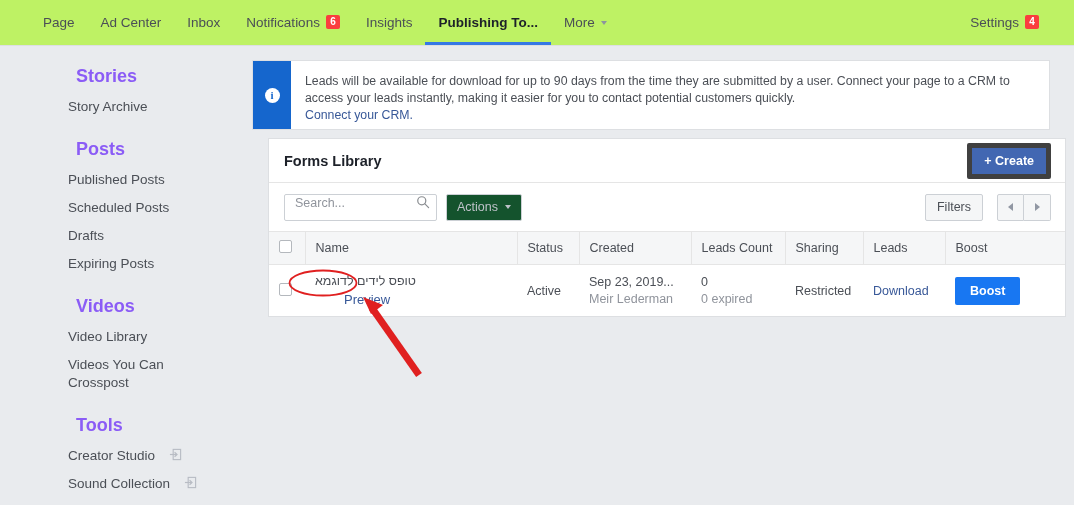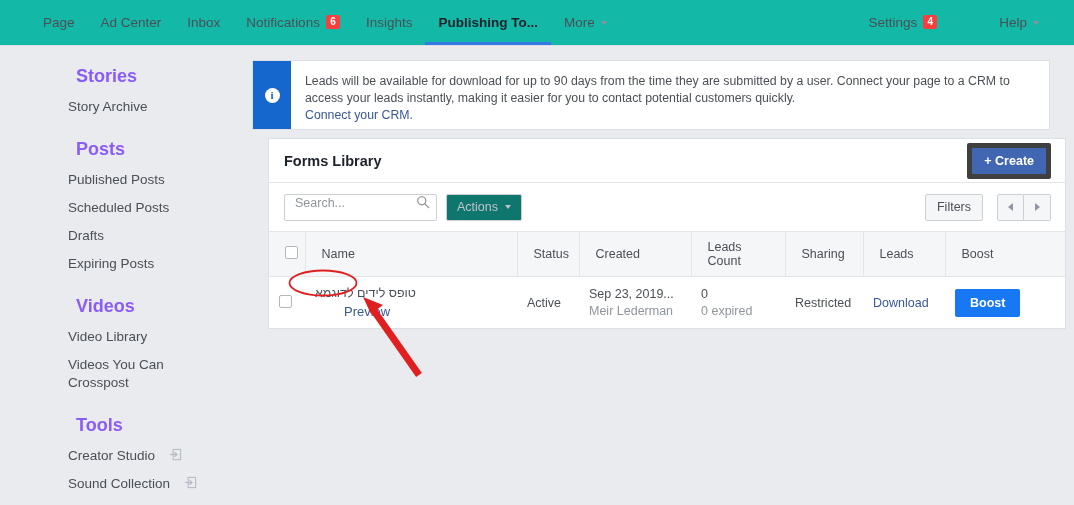--- a/index.html
+++ b/index.html
@@ -9,21 +9,21 @@
     overflow: hidden;
     background: #e9ebee;
     font-family: "Liberation Sans", sans-serif;
     -webkit-font-smoothing: antialiased;
   }
 
   
   #topnav {
     position: absolute; top: 0; left: 0;
     width: 1074px; height: 46px;
-    background: #14b8a6;
+    background: #bef264;
     border-bottom: 1px solid #dddfe2;
   }
   .nav-left { position: absolute; left: 30px; top: 0; height: 45px; display: flex; align-items: stretch; }
   .nav-right { position: absolute; right: 22px; top: 0; height: 41px; display: flex; align-items: stretch; gap: 36px; }
   .nav-item {
     display: flex; align-items: center;
     padding: 0 13px;
     font-size: 13.5px;
     color: #4b4f56;
     height: 45px;
@@ -198,21 +198,21 @@
     font-size: 12.5px;
     color: #4b4f56;
     font-family: "Liberation Sans", sans-serif;
     min-width: 0;
     background: transparent;
   }
   .search-box input::placeholder { color: #90949c; }
   .btn-actions {
     margin-left: 9px;
     height: 27px;
-    background: #0f766e;
+    background: #14532d;
     border: 1px solid #ccd0d5;
     border-radius: 2px;
     color: #bec2c9;
     font-size: 12.5px;
     padding: 0 10px;
     display: flex;
     align-items: center;
     cursor: default;
   }
   .caret-gray {
@@ -262,21 +262,21 @@
   }
   #forms-table thead th {
     background: #f5f6f7;
     border-top: 1px solid #e5e5e5;
     border-bottom: 1px solid #e5e5e5;
     border-right: 1px solid #e5e5e5;
     font-size: 12.5px;
     font-weight: normal;
     color: #4b4f56;
     text-align: left;
-    padding: 8px 16px;
+    padding: 8px 10px;
     height: 30px;
   }
   #forms-table thead th:last-child { border-right: none; }
   #forms-table tbody td {
     padding: 9px 10px;
     font-size: 12.5px;
     color: #4b4f56;
     vertical-align: middle;
     height: 48px;
   }
@@ -363,24 +363,20 @@
     </div>
     <div class="nav-item">
       <span>More</span>
       <span class="caret-dn"></span>
     </div>
   </div>
   <div class="nav-right">
     <div class="nav-item">
       <span>Settings</span>
       <span class="nav-badge">4</span>
-    </div>
-    <div class="nav-item">
-      <span>Help</span>
-      <span class="caret-dn"></span>
     </div>
   </div>
 </div>
 
 <div id="sidebar">
 
   <div class="side-group-title">Stories</div>
   <div class="side-link">
     <span class="lbl">Story Archive</span>
   </div>

